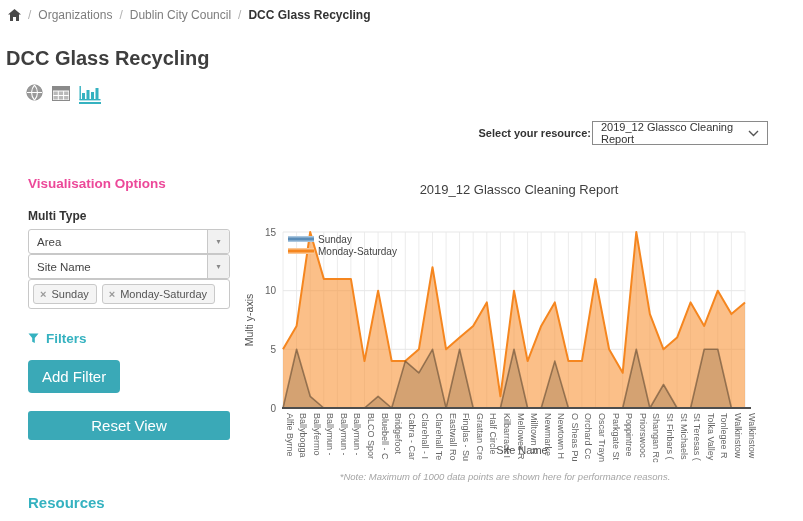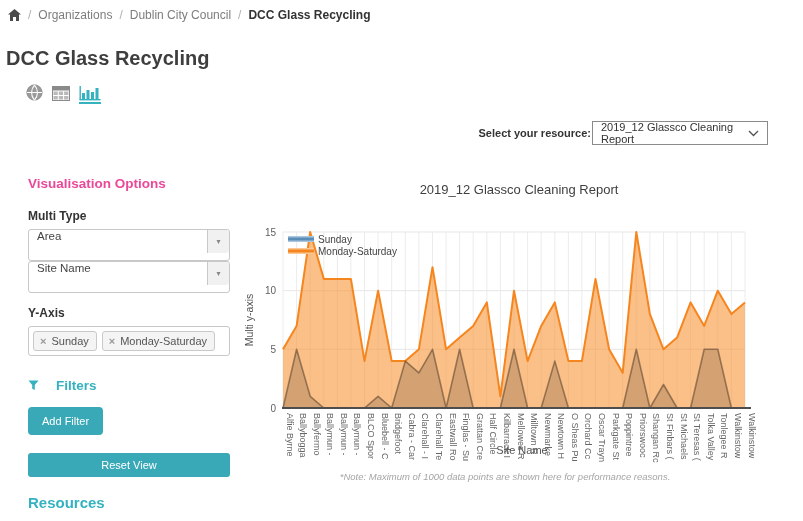--- a/index.html
+++ b/index.html
@@ -20,27 +20,27 @@
   .view-ic{display:inline-flex;padding-bottom:3px;cursor:pointer;}
   .view-ic.active{border-bottom:2px solid #35b2c0;padding-bottom:1px;}
   
   .resource-row{position:absolute;left:0;top:121px;width:768px;display:flex;justify-content:flex-end;align-items:center;gap:1px;}
   .resource-label{font-size:11px;font-weight:bold;color:#333;}
   .resource-select{width:176px;height:24px;border:1px solid #8a8a8a;background:#fff;display:flex;align-items:center;justify-content:space-between;padding:0 8px;font-size:11px;color:#333;cursor:pointer;box-sizing:border-box;}
   
   .panel{position:absolute;left:28px;top:176px;width:202px;}
   .panel-title{color:#ec4899;font-size:13.5px;font-weight:bold;margin-bottom:18px;}
   .field-label{font-size:12px;font-weight:bold;color:#333;margin:13px 0 6px;}
-  .fake-select{position:relative;height:32px;border:1px solid #c8c8c8;border-radius:3px;background:#fff;font-size:11.5px;color:#444;display:flex;align-items:flex-start;padding-left:8px;cursor:pointer;box-sizing:border-box;}
+  .fake-select{position:relative;height:25px;border:1px solid #c8c8c8;border-radius:3px;background:#fff;font-size:11.5px;color:#444;display:flex;align-items:center;padding-left:8px;cursor:pointer;box-sizing:border-box;}
   .arrow-box{position:absolute;right:0;top:0;width:21px;height:23px;background:#f1f1f1;border-left:1px solid #c8c8c8;border-radius:0 3px 3px 0;display:flex;align-items:center;justify-content:center;font-size:8px;color:#888;}
   .tagbox{border:1px solid #c8c8c8;border-radius:3px;padding:4px;display:flex;gap:5px;flex-wrap:wrap;min-height:24px;box-sizing:border-box;cursor:text;}
   .chip{background:#f4f4f4;border:1px solid #c9c9c9;border-radius:3px;padding:3px 7px 3px 6px;font-size:11px;color:#555;display:flex;gap:5px;align-items:center;white-space:nowrap;}
   .chip-x{color:#999;font-size:11px;font-weight:bold;cursor:pointer;line-height:1;}
-  .filters-heading{margin-top:22px;color:#35b2c0;font-size:13.5px;font-weight:bold;display:flex;gap:17px;align-items:center;}
-  .btn{background:#3aa9b7;color:#fff;border:none;font-size:11px;cursor:pointer;font-family:inherit;}
+  .filters-heading{margin-top:22px;color:#35b2c0;font-size:13.5px;font-weight:bold;display:flex;gap:7px;align-items:center;}
+  .btn{background:#3aa9b7;color:#fff;border:none;font-size:15px;cursor:pointer;font-family:inherit;}
   .add-filter{margin-top:14px;border-radius:4px;padding:8px 14px;}
   .reset-view{margin-top:18px;border-radius:3px;width:100%;padding:6px 12px;display:block;}
   
   .chart-wrap{position:absolute;left:240px;top:182px;width:558px;}
   .chart-title{height:16px;text-align:center;font-size:13px;color:#3f3f3f;margin-bottom:27px;}
   
   .resources-title{position:absolute;left:28px;top:494px;color:#35b2c0;font-size:15px;font-weight:bold;}
 </style>
 </head>
 <body>
@@ -112,21 +112,20 @@
   <div class="fake-select">
     <span>Area</span>
     <span class="arrow-box">▾</span>
   </div>
 
   <div class="fake-select">
     <span>Site Name</span>
     <span class="arrow-box">▾</span>
   </div>
 
-  <div class="field-label">Y-Axis</div>
   <div class="tagbox">
     <span class="chip">
       <span class="chip-x">×</span>
       <span>Sunday</span>
     </span>
     <span class="chip">
       <span class="chip-x">×</span>
       <span>Monday-Saturday</span>
     </span>
   </div>

